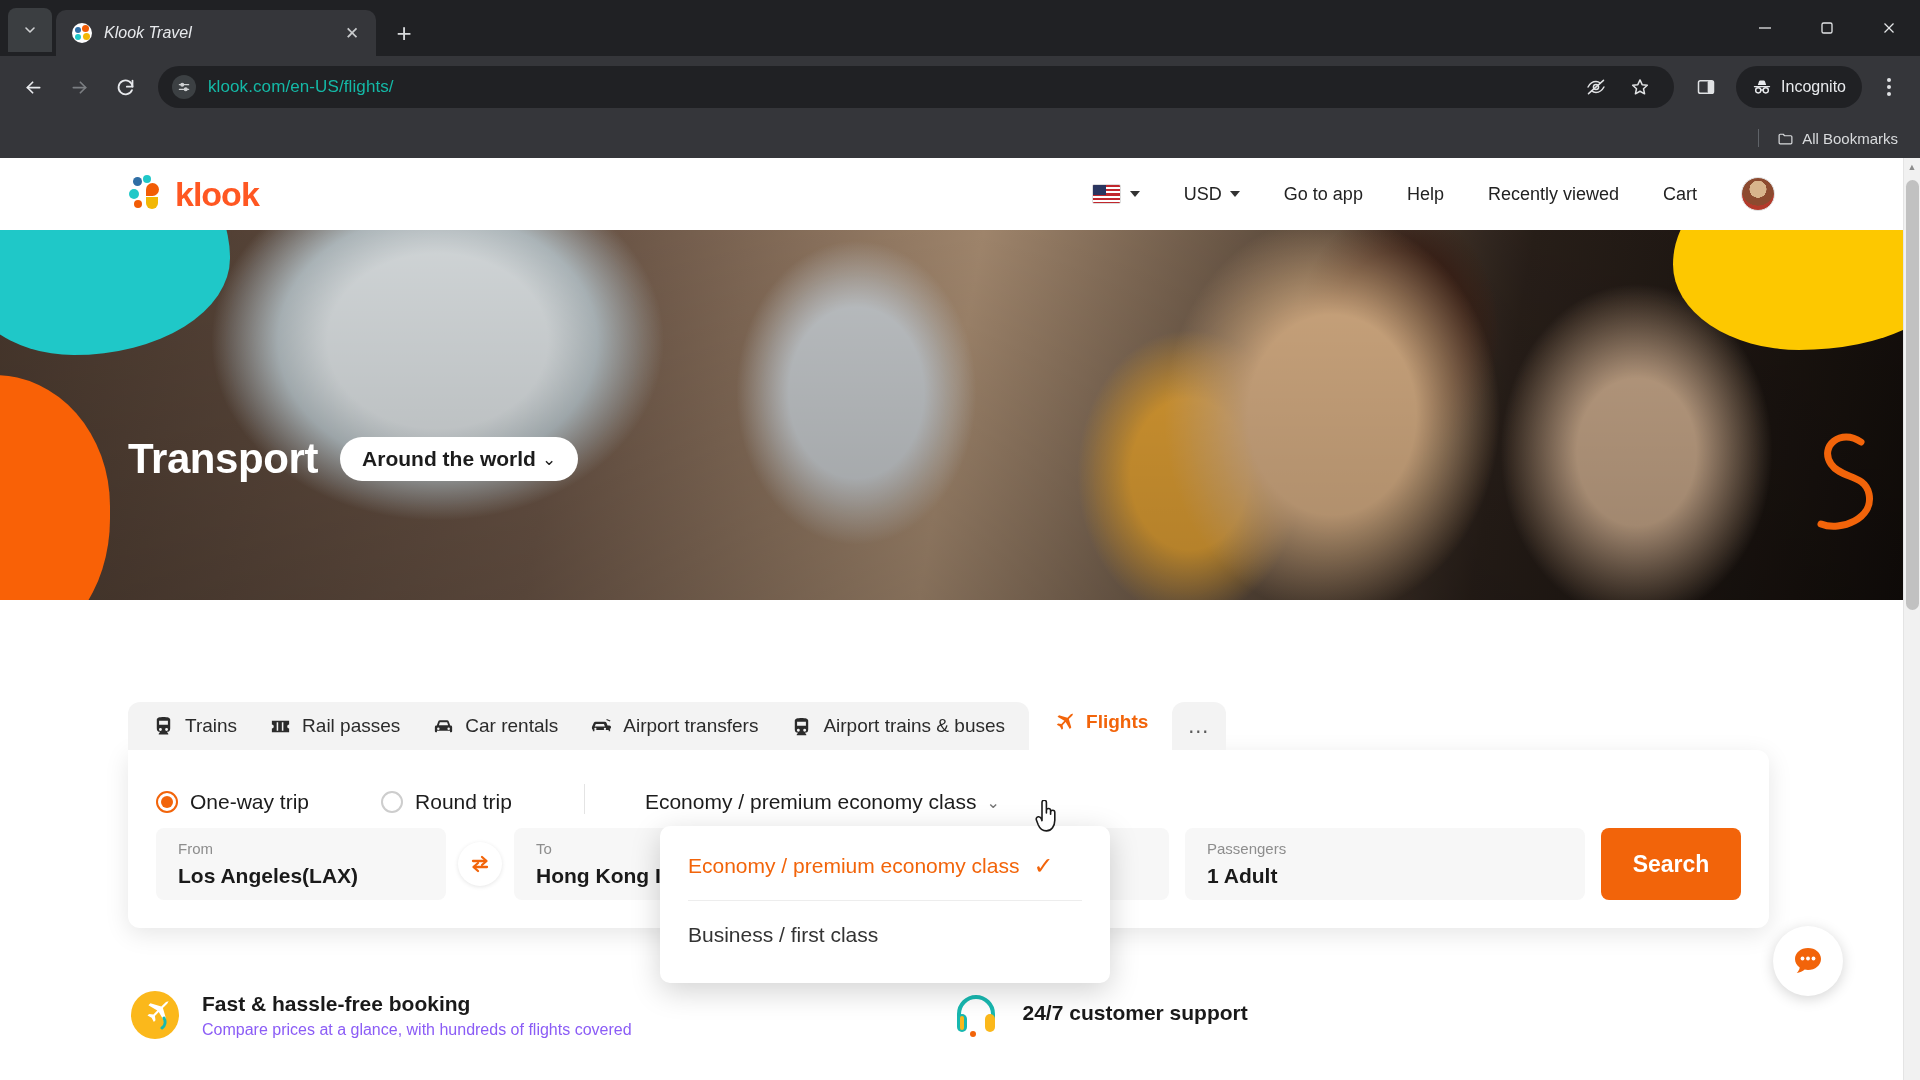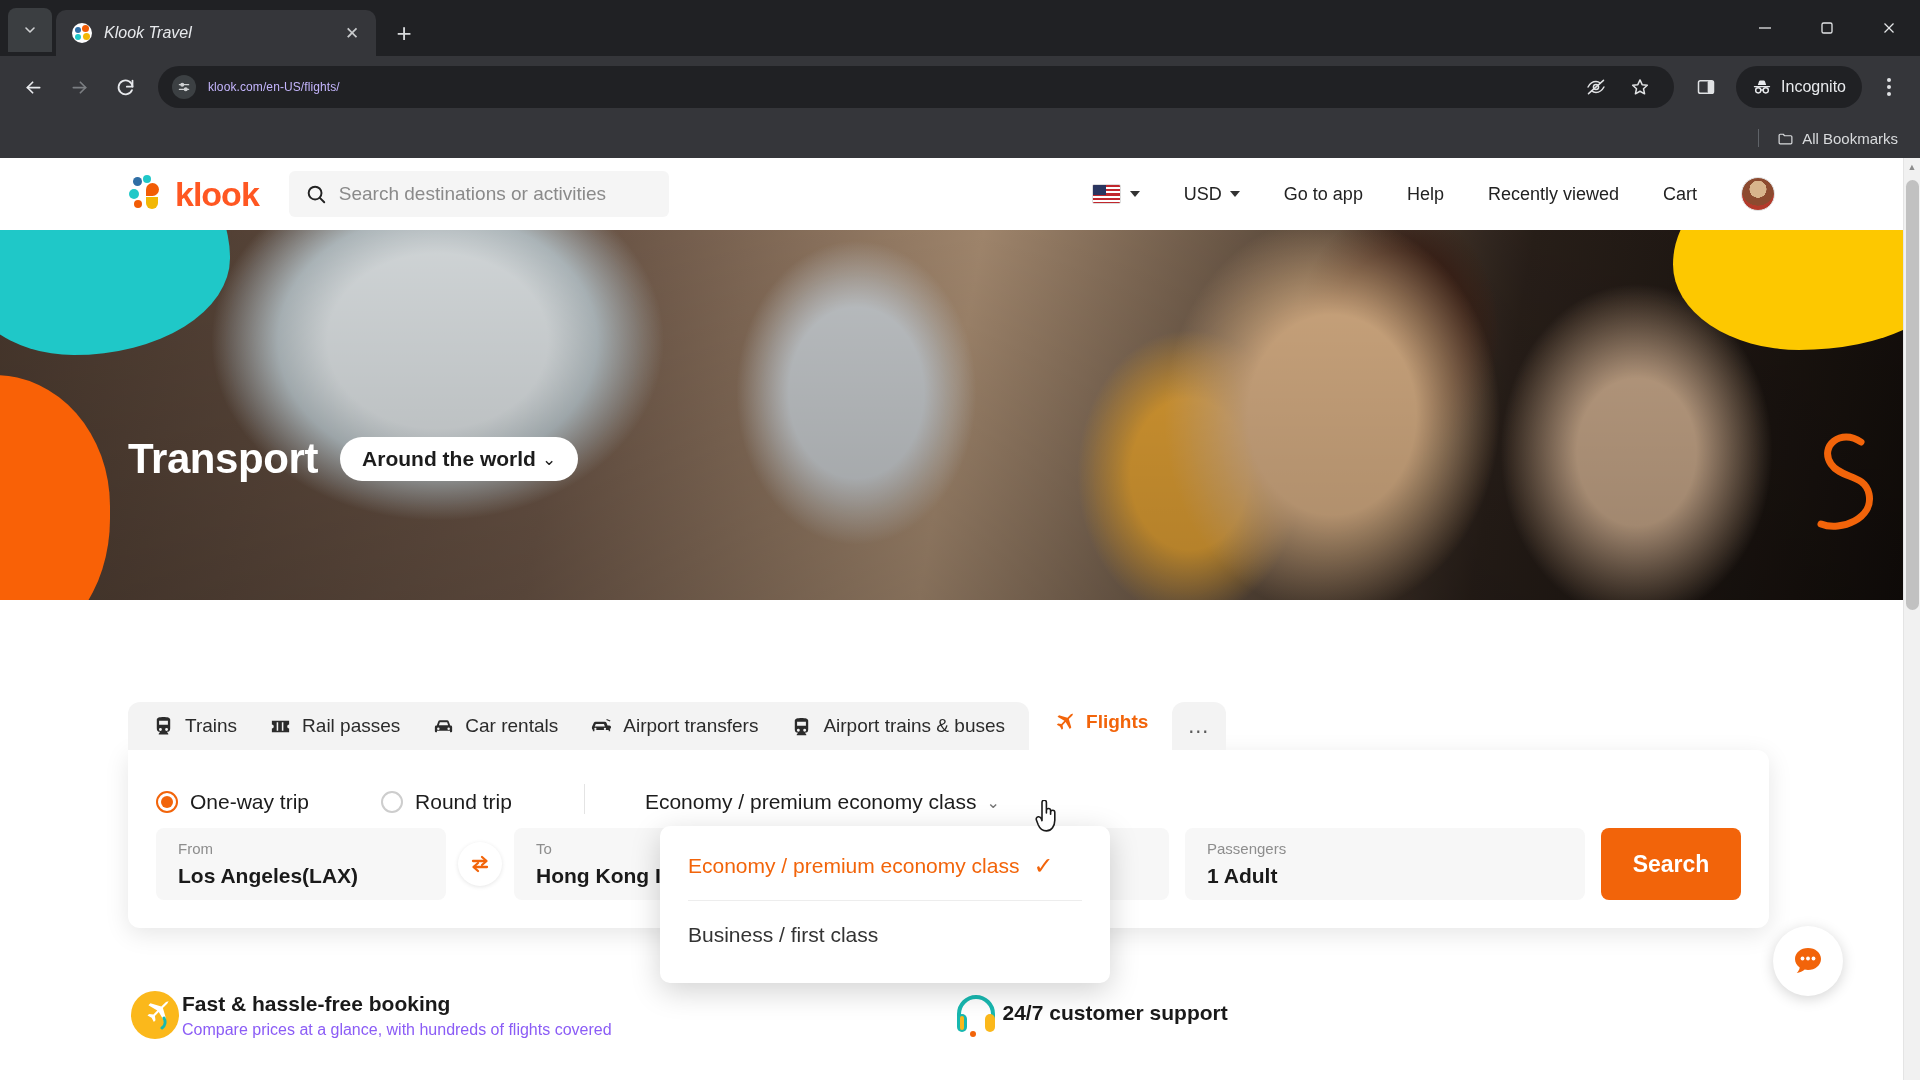--- a/index.html
+++ b/index.html
@@ -67,21 +67,21 @@
   .nav-btn svg { width: 21px; height: 21px; }
   .omnibox {
     flex: 1; height: 42px; background: #202124; border-radius: 21px;
     display: flex; align-items: center; padding: 0 14px; gap: 12px; margin: 0 8px;
   }
   .omnibox .site-icon {
     width: 24px; height: 24px; border-radius: 50%; background: #3c4043;
     display: flex; align-items: center; justify-content: center; color: #cfd1d3; flex: none;
   }
   .omnibox .site-icon svg { width: 14px; height: 14px; }
-  .url { color: #c4b5fd; font-size: 12px; letter-spacing: .1px; }
+  .url { color: #14b8a6; font-size: 17px; letter-spacing: .1px; }
   .omni-actions { margin-left: auto; display: flex; align-items: center; gap: 4px; }
   .icon-btn {
     width: 40px; height: 40px; border-radius: 50%; display: flex;
     align-items: center; justify-content: center; color: #e0e2e4; flex: none;
   }
   .icon-btn svg { width: 20px; height: 20px; }
   .incognito-pill {
     height: 42px; border-radius: 21px; background: #202124; display: flex;
     align-items: center; gap: 9px; padding: 0 16px; color: #e8eaed; font-size: 16px;
     margin-left: 6px;
@@ -281,21 +281,21 @@
   .dd-item.sel { color: #f2640a; }
   .dd-item .check { font-size: 24px; }
   .dd-sep { height: 1px; background: #ededed; margin: 0 28px; }
 
   .cursor { position: absolute; left: 1034px; top: 642px; z-index: 40; width: 26px; height: 34px; }
 
   
   .features {
     position: absolute; left: 128px; top: 830px; display: flex; gap: 0; width: 1641px;
   }
-  .feature { display: flex; align-items: center; width: 50%; }
+  .feature { display: flex; align-items: center; gap: 20px; width: 50%; }
   .feat-icon { width: 54px; height: 54px; flex: none; position: relative; }
   .feat-txt .t { font-size: 21px; font-weight: 700; color: #1a1a1a; margin-bottom: 5px; }
   .feat-txt .d { font-size: 16px; color: #8b5cf6; }
 
   .chat-widget {
     position: absolute; right: 60px; bottom: 84px; width: 70px; height: 70px;
     border-radius: 50%; background: #fff; box-shadow: 0 3px 14px rgba(0,0,0,.17);
     display: flex; align-items: center; justify-content: center; z-index: 30;
   }
   .chat-widget svg { width: 36px; height: 36px; }
@@ -428,27 +428,20 @@
           <span class="logo-mark">
             <i style="left:1px;top:16px;width:10px;height:10px;border-radius:50%;background:#1fc8c8"></i>
             <i style="left:5px;top:4px;width:9px;height:9px;border-radius:50%;background:#2f6ea5"></i>
             <i style="left:15px;top:2px;width:8px;height:8px;border-radius:50%;background:#1fc8c8"></i>
             <i style="left:18px;top:10px;width:13px;height:13px;border-radius:50% 50% 50% 0;background:#f25c05"></i>
             <i style="left:6px;top:27px;width:8px;height:8px;border-radius:50%;background:#f25c05"></i>
             <i style="left:18px;top:24px;width:12px;height:12px;border-radius:0 0 50% 50%;background:#f2b705"></i>
           </span>
           <span class="logo-text">klook</span>
         </div>
-        <div class="hdr-search">
-          <svg viewBox="0 0 24 24" fill="none" stroke="currentColor" stroke-width="2.1" stroke-linecap="round">
-              <circle cx="11" cy="11" r="7"></circle>
-              <line x1="16.2" y1="16.2" x2="21" y2="21"></line>
-            </svg>
-          <span>Search destinations or activities</span>
-        </div>
         <div class="hdr-nav">
           <span class="flag-sel">
             <span class="flag">
               <span class="stripes"></span>
                 <span class="canton"></span>
             </span>
             <span class="caret"></span>
           </span>
           <span class="cur-sel">
             <span>USD</span>

